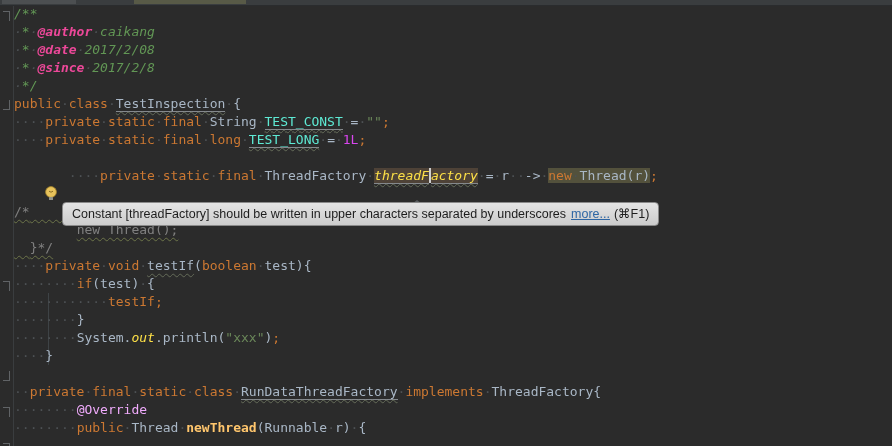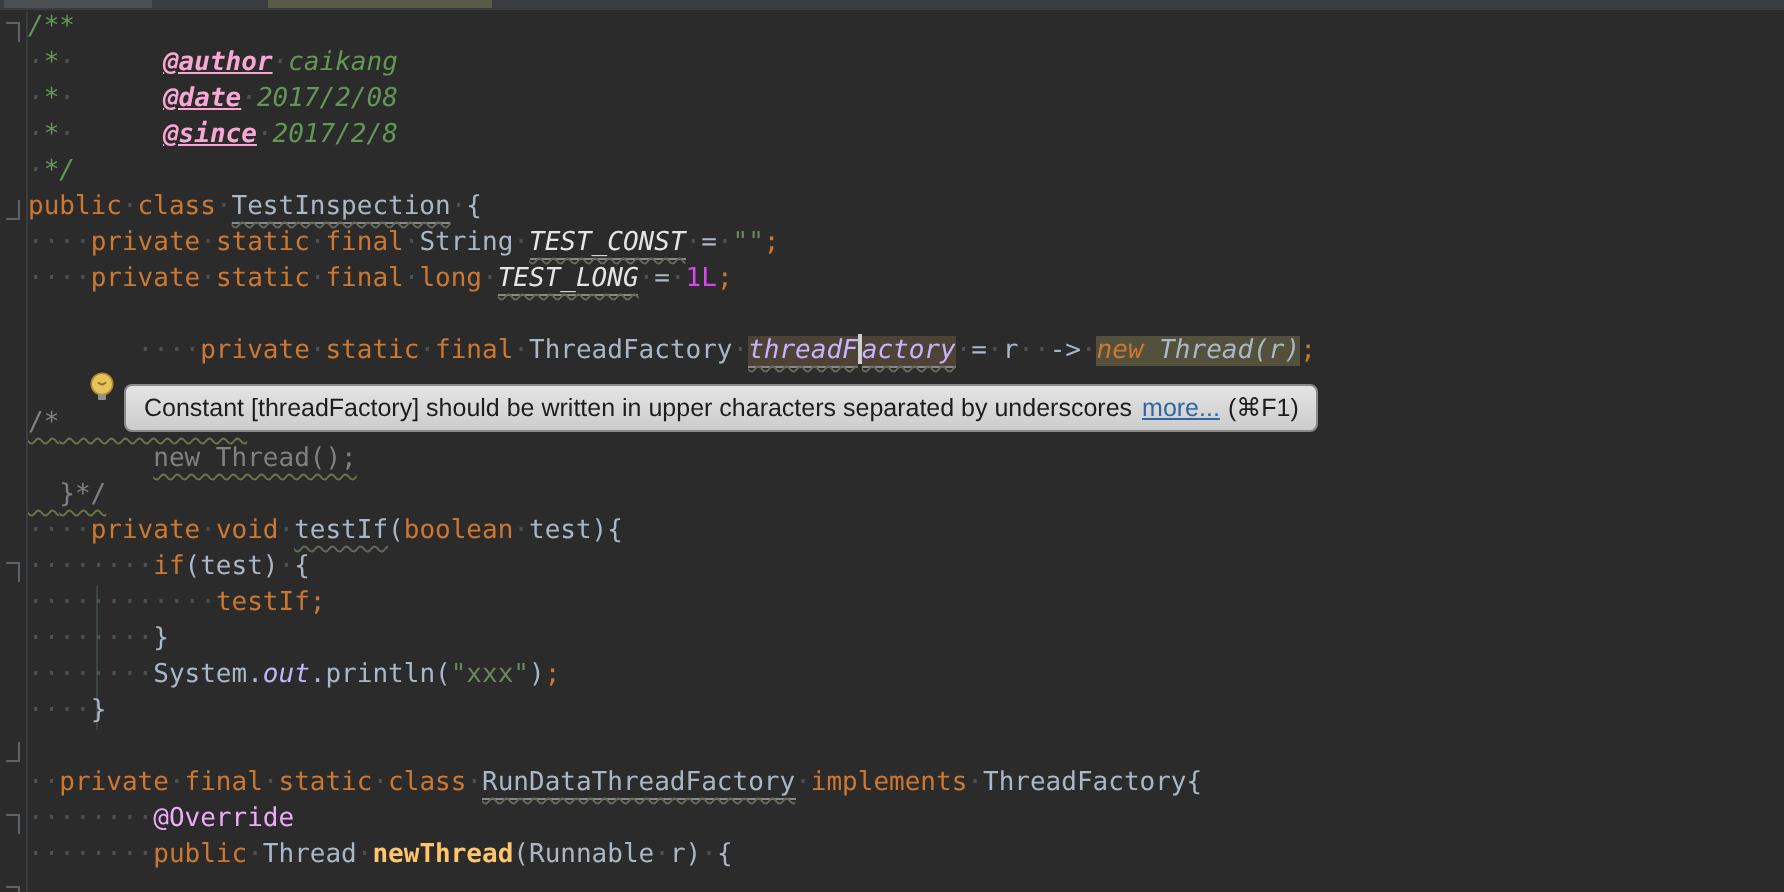--- a/index.html
+++ b/index.html
@@ -17,40 +17,40 @@
   .fold.start{border-top:1px solid #606366;border-right:1px solid #606366;}
   .fold.end{border-bottom:1px solid #606366;border-right:1px solid #606366;}
   
   .code{position:absolute;left:14px;top:5px;width:878px;height:441px;
         font-size:13px;line-height:18px;color:#A9B7C6;z-index:1;}
   .line{height:18px;white-space:pre;}
   .dot{color:#4D5154;}
   .kw{color:#CC7832;}
   .pl{color:#A9B7C6;}
   .doc{color:#629755;font-style:italic;}
-  .doctag{color:#f9a8d4;font-style:italic;font-weight:bold;text-decoration:underline;margin-left:44px;}
+  .doctag{color:#ec4899;font-style:italic;font-weight:bold;}
   .str{color:#6A8759;}
   .num{color:#d946ef;}
-  .const{color:#e5e5e5;font-style:italic;}
-  .fld{color:#c4b5fd;font-style:italic;}
+  .const{color:#5eead4;}
+  .fld{color:#fde047;font-style:italic;}
   .ann{color:#f0abfc;}
   .mth{color:#FFC66D;font-weight:bold;}
   .cmt{color:#808080;}
   .u{border-bottom:1px solid #85898E;}
   .wavy{text-decoration:underline wavy #646B58;text-underline-offset:3px;text-decoration-thickness:1px;}
   .wavyg{text-decoration:underline wavy #6C7449;text-underline-offset:3px;text-decoration-thickness:1px;}
   .hlw{background:#4E4237;}
-  .hlg{background:#53513C;font-style:italic;}
+  .hlg{background:#53513C;}
   .caret{display:inline-block;width:0;height:15px;border-left:2px solid #CFCFCF;
          vertical-align:-3px;}
   .guide{position:absolute;width:1px;background:#3E4346;z-index:0;}
   
   .bulb{position:absolute;left:44px;top:186px;width:14px;height:15px;z-index:3;}
   
-  .tooltip{position:absolute;left:62px;top:192px;height:22px;line-height:22px;
+  .tooltip{position:absolute;left:62px;top:202px;height:22px;line-height:22px;
            background:linear-gradient(#E4E4E4,#CCCCCC);border:1px solid #8A8A8A;
            border-radius:4px;padding:0 9px;white-space:nowrap;z-index:6;
            font-family:"Liberation Sans","DejaVu Sans",sans-serif;font-size:12.5px;color:#1D1D1D;}
   .tooltip .lnk{color:#2E66A4;text-decoration:underline;cursor:pointer;margin:0 4px 0 5px;}
   .tri{position:absolute;left:404px;top:200px;width:0;height:0;z-index:5;
        border-left:13px solid transparent;border-right:13px solid transparent;
        border-bottom:10px solid #575B5D;}
 </style>
 </head>
 <body>

